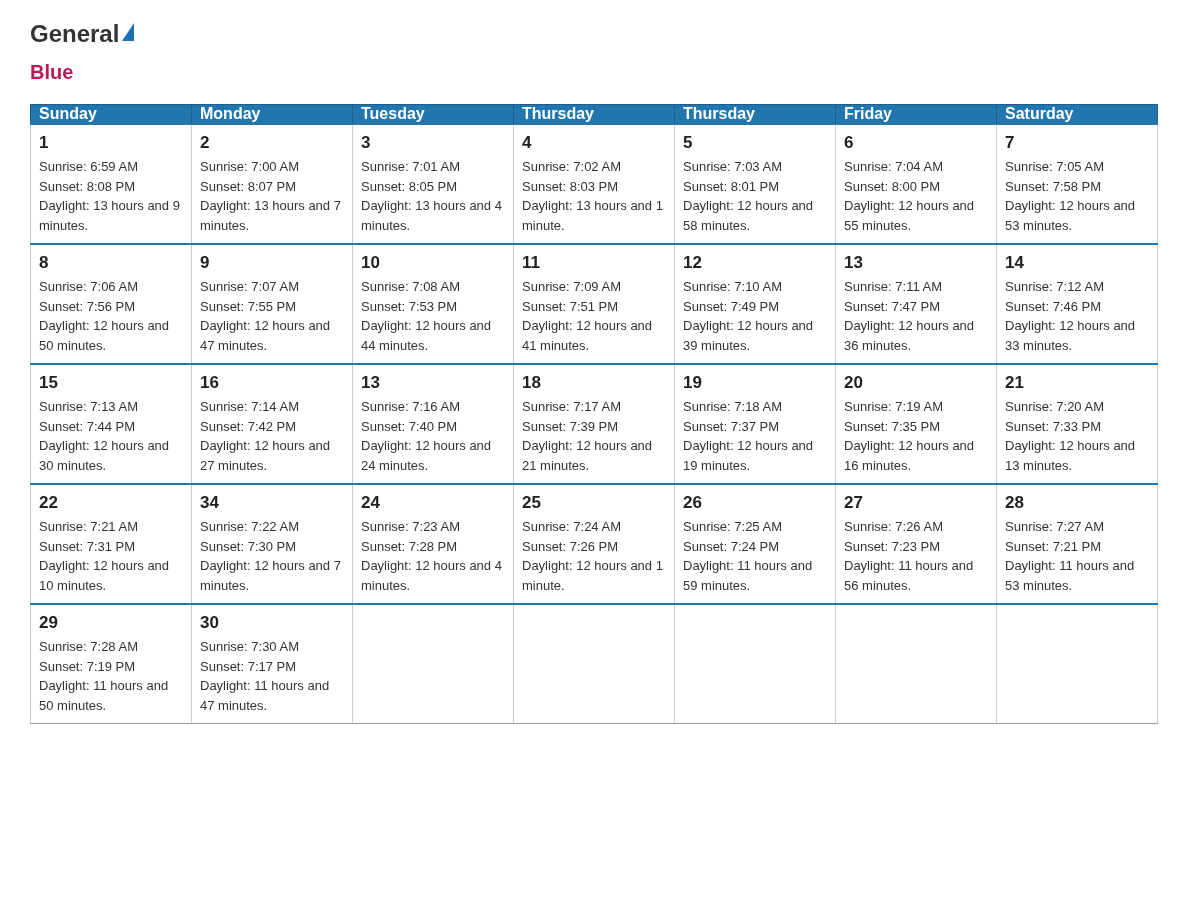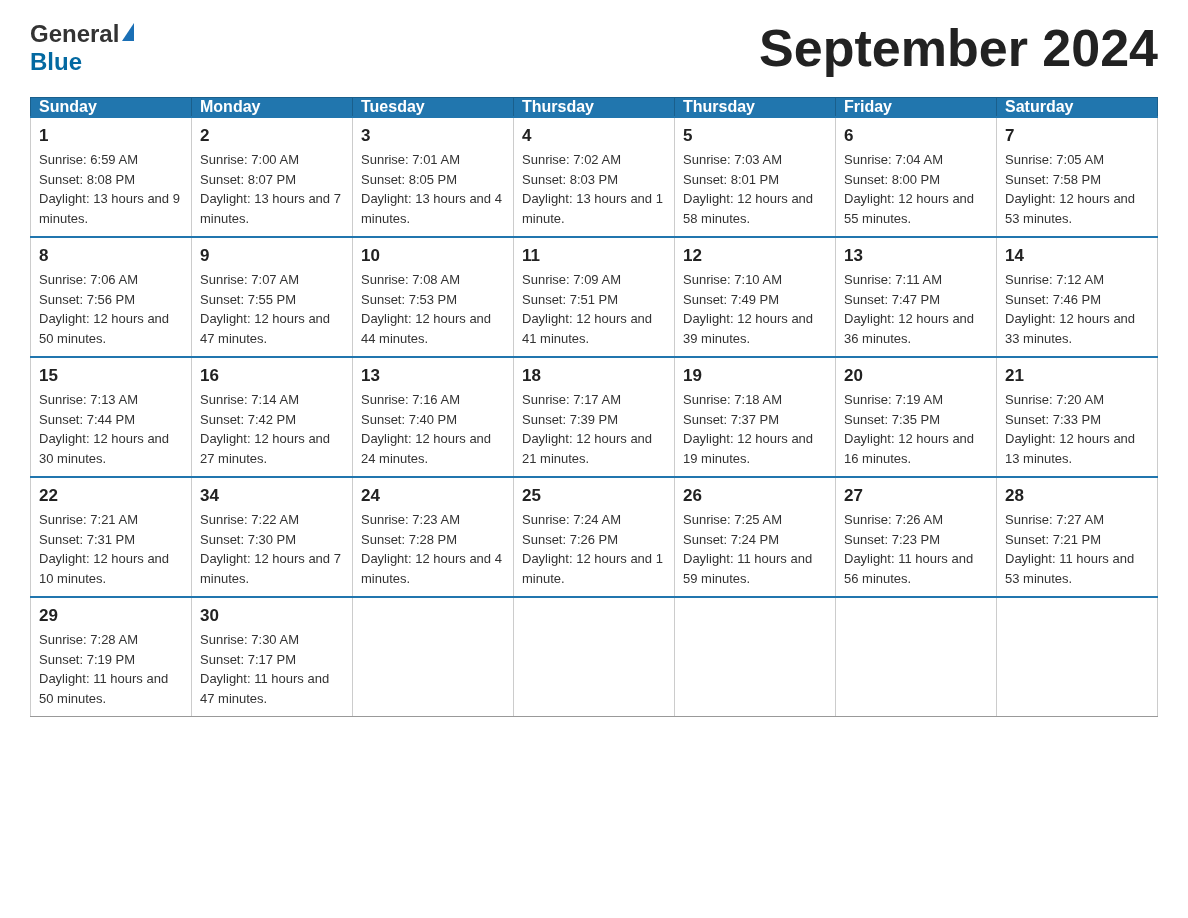--- a/index.html
+++ b/index.html
@@ -71,30 +71,31 @@
     .empty-cell {
       background: #fff;
     }
     .week-row td {
       border-top: 2px solid #2176ae;
     }
     .logo-wrapper {
       display: flex;
       flex-direction: column;
       align-items: flex-start;
+      gap: 13px;
     }
     .logo-line1 {
       font-size: 24px;
       font-weight: bold;
       color: #333;
     }
     .logo-line2 {
-      font-size: 24px;
-      font-weight: bold;
-      color: #0369a1;
+      font-size: 20px;
+      font-weight: bold;
+      color: #be185d;
     }
     .logo-icon {
       display: inline-block;
       width: 0;
       height: 0;
       border-left: 12px solid transparent;
       border-bottom: 18px solid #1a6fb5;
       vertical-align: middle;
       margin-left: 3px;
       position: relative;
@@ -106,21 +107,20 @@
 
 <div class="header">
   <div class="logo-wrapper">
     <div style="display:flex; align-items:center;">
       <span class="logo-line1">General</span>
       <span class="logo-icon"></span>
     </div>
     <span class="logo-line2">Blue</span>
   </div>
   <div class="title-block">
-    <div class="month-title">September 2024</div>
   </div>
 </div>
 
 <table class="calendar-table">
   <thead>
     <tr>
       <th>Sunday</th>
       <th>Monday</th>
       <th>Tuesday</th>
       <th>Thursday</th>

